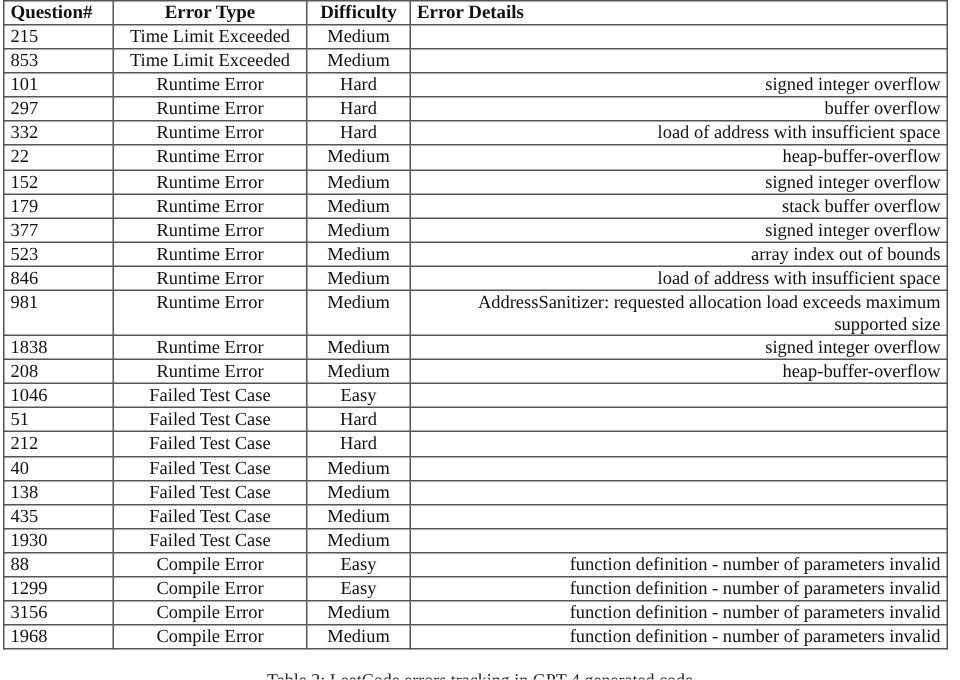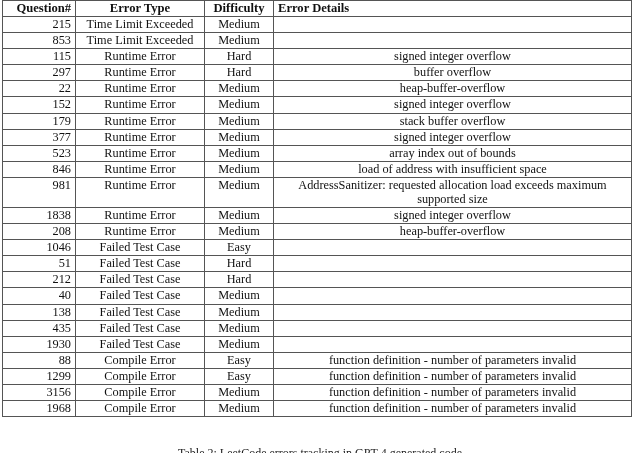--- a/index.html
+++ b/index.html
@@ -3,24 +3,24 @@
 <meta charset="utf-8">
 <style>
   html, body { margin: 0; padding: 0; background: #ffffff; }
   body { width: 640px; height: 453px; overflow: hidden; position: relative;
          font-family: "Liberation Serif", "DejaVu Serif", serif; color: #111; }
   table { position: absolute; left: 2px; top: 0px; border-collapse: collapse;
           font-size: 12.3px; line-height: 14.5px; }
   td, th { border: 1px solid #555; padding: 0 4px 0 4px; vertical-align: top; }
   th { font-weight: bold; height: 15px; line-height: 15px; font-size: 12.6px; }
   td { height: 15.1px; }
-  .c-q { width: 64px; text-align: right; }
+  .c-q { width: 64px; text-align: left; }
   .c-t { width: 120px; text-align: center; margin-top: 18px; }
   .c-d { width: 60px; text-align: center; }
-  .c-e { width: 349px; text-align: center; }
+  .c-e { width: 349px; text-align: right; }
   th.c-e { text-align: left; }
   .caption { position: absolute; top: 446px; left: 0; width: 640px; text-align: center;
              font-size: 12px; line-height: 14px; color: #222; }
 </style>
 </head>
 <body>
 
 <table>
   <thead>
     <tr>
@@ -37,30 +37,36 @@
         <td class="c-d">Medium</td>
         <td class="c-e"></td>
       </tr>
       <tr>
         <td class="c-q">853</td>
         <td class="c-t">Time Limit Exceeded</td>
         <td class="c-d">Medium</td>
         <td class="c-e"></td>
       </tr>
       <tr>
-        <td class="c-q">115</td>
+        <td class="c-q">101</td>
         <td class="c-t">Runtime Error</td>
         <td class="c-d">Hard</td>
         <td class="c-e">signed integer overflow</td>
       </tr>
       <tr>
         <td class="c-q">297</td>
         <td class="c-t">Runtime Error</td>
         <td class="c-d">Hard</td>
         <td class="c-e">buffer overflow</td>
+      </tr>
+      <tr>
+        <td class="c-q">332</td>
+        <td class="c-t">Runtime Error</td>
+        <td class="c-d">Hard</td>
+        <td class="c-e">load of address with insufficient space</td>
       </tr>
       <tr>
         <td class="c-q">22</td>
         <td class="c-t">Runtime Error</td>
         <td class="c-d">Medium</td>
         <td class="c-e">heap-buffer-overflow</td>
       </tr>
       <tr>
         <td class="c-q">152</td>
         <td class="c-t">Runtime Error</td>

